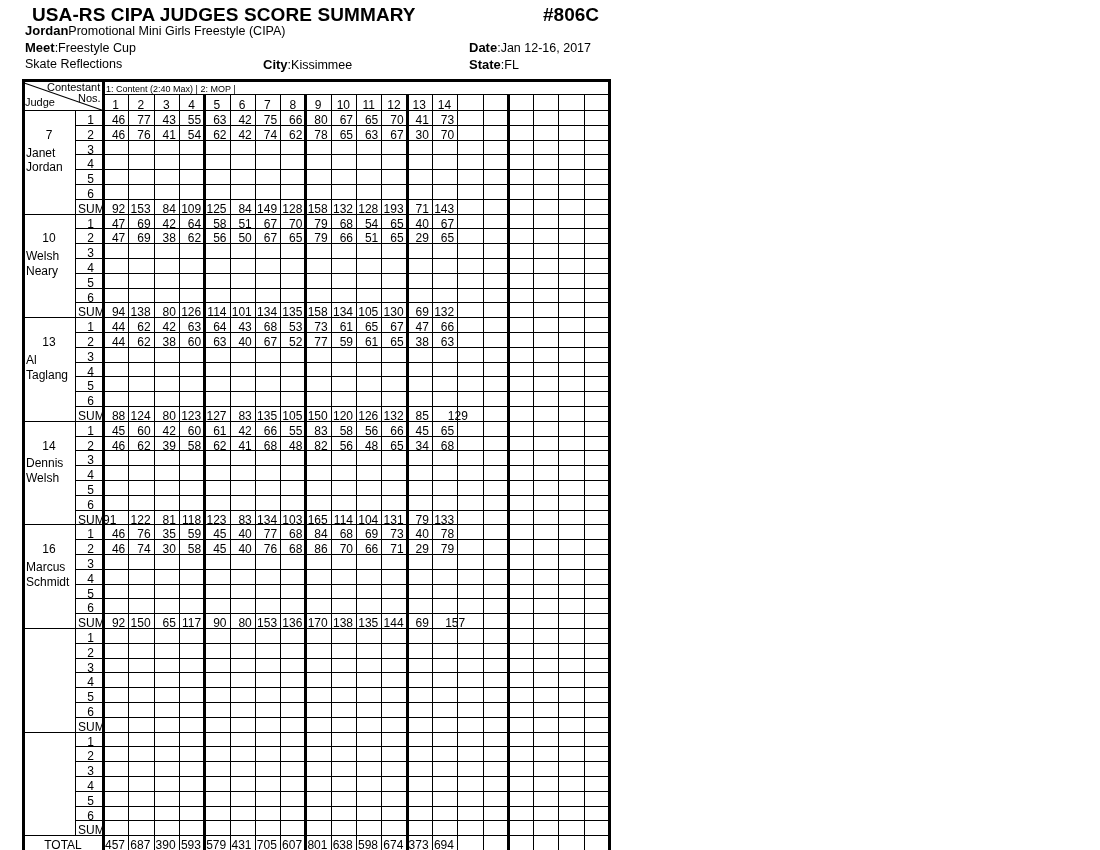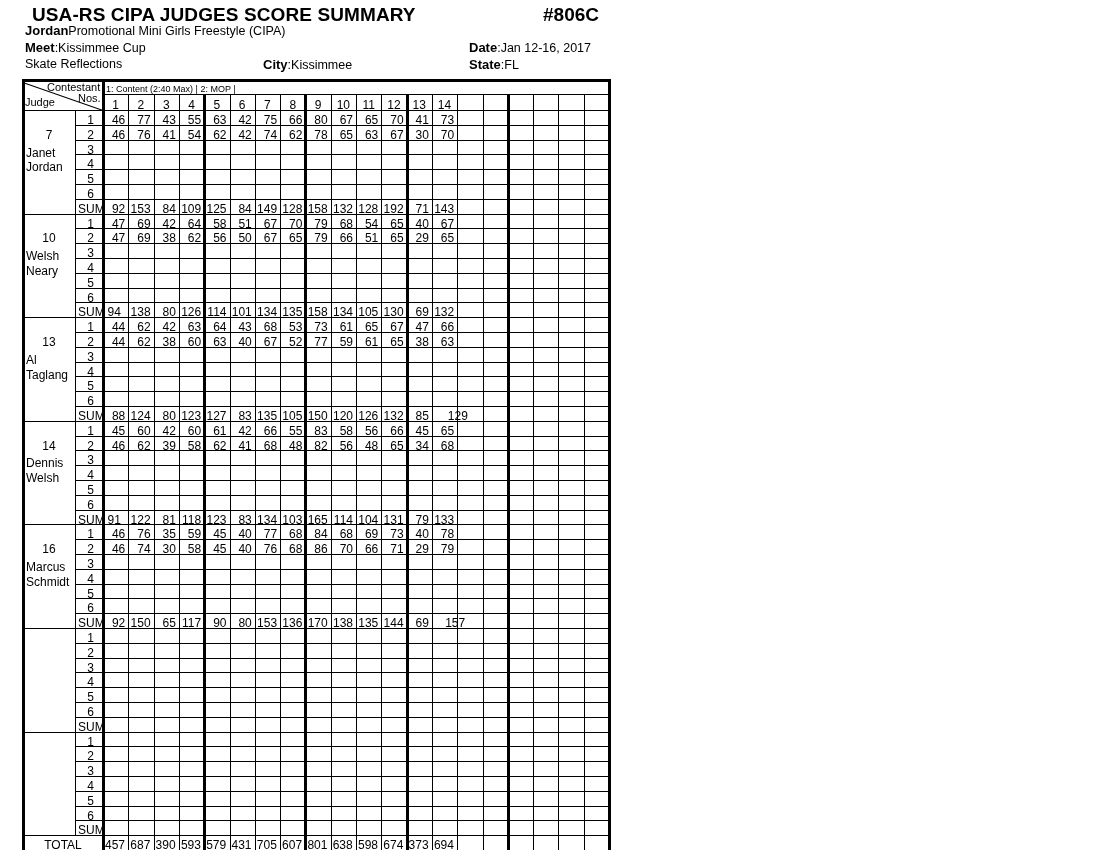--- a/index.html
+++ b/index.html
@@ -18,21 +18,21 @@
 </head>
 <body>
 
 <div class="abs title">USA-RS CIPA JUDGES SCORE SUMMARY</div>
 <div class="abs code">#806C</div>
 
 <div class="abs meta" style="left:25px; top:23px;">
   <b>Jordan</b><span>Promotional Mini Girls Freestyle  (CIPA)</span>
 </div>
 <div class="abs meta" style="left:25px; top:40px;">
-  <b>Meet</b>:<span>Kissimmee Cup</span>
+  <b>Meet</b>:<span>Freestyle Cup</span>
 </div>
 <div class="abs meta" style="left:25px; top:57px;">Skate Reflections</div>
 <div class="abs meta" style="left:263px; top:57px;">
   <b>City</b>:<span>Kissimmee</span>
 </div>
 <div class="abs meta" style="left:469px; top:40px;">
   <b>Date</b>:<span>Jan 12-16, 2017</span>
 </div>
 <div class="abs meta" style="left:469px; top:57px;">
   <b>State</b>:<span>FL</span>
@@ -140,21 +140,21 @@
     <div class="cell-text" style="left: 128.3px; top: 202.8px; width: 22.3px; text-align: right;">153</div>
     <div class="cell-text" style="left: 153.6px; top: 202.8px; width: 22.3px; text-align: right;">84</div>
     <div class="cell-text" style="left: 178.9px; top: 202.8px; width: 22.3px; text-align: right;">109</div>
     <div class="cell-text" style="left: 204.2px; top: 202.8px; width: 22.3px; text-align: right;">125</div>
     <div class="cell-text" style="left: 229.5px; top: 202.8px; width: 22.3px; text-align: right;">84</div>
     <div class="cell-text" style="left: 254.8px; top: 202.8px; width: 22.3px; text-align: right;">149</div>
     <div class="cell-text" style="left: 280.1px; top: 202.8px; width: 22.3px; text-align: right;">128</div>
     <div class="cell-text" style="left: 305.4px; top: 202.8px; width: 22.3px; text-align: right;">158</div>
     <div class="cell-text" style="left: 330.7px; top: 202.8px; width: 22.3px; text-align: right;">132</div>
     <div class="cell-text" style="left: 356px; top: 202.8px; width: 22.3px; text-align: right;">128</div>
-    <div class="cell-text" style="left: 381.3px; top: 202.8px; width: 22.3px; text-align: right;">192</div>
+    <div class="cell-text" style="left: 381.3px; top: 202.8px; width: 22.3px; text-align: right;">193</div>
     <div class="cell-text" style="left: 406.6px; top: 202.8px; width: 22.3px; text-align: right;">71</div>
     <div class="cell-text" style="left: 431.9px; top: 202.8px; width: 22.3px; text-align: right;">143</div>
     <div class="hline" style="left: 23px; top: 317px; width: 586px; height: 1px;"></div>
     <div class="hline" style="left: 75px; top: 228px; width: 534px; height: 1px;"></div>
     <div class="hline" style="left: 75px; top: 243px; width: 534px; height: 1px;"></div>
     <div class="hline" style="left: 75px; top: 258px; width: 534px; height: 1px;"></div>
     <div class="hline" style="left: 75px; top: 273px; width: 534px; height: 1px;"></div>
     <div class="hline" style="left: 75px; top: 288px; width: 534px; height: 1px;"></div>
     <div class="hline" style="left: 75px; top: 302px; width: 534px; height: 1px;"></div>
     <div class="cell-text" style="left: 25px; top: 232.4px; width: 48px; text-align: center;">10</div>
@@ -188,21 +188,21 @@
     <div class="cell-text" style="left: 330.7px; top: 232.4px; width: 22.3px; text-align: right;">66</div>
     <div class="cell-text" style="left: 356px; top: 232.4px; width: 22.3px; text-align: right;">51</div>
     <div class="cell-text" style="left: 381.3px; top: 232.4px; width: 22.3px; text-align: right;">65</div>
     <div class="cell-text" style="left: 406.6px; top: 232.4px; width: 22.3px; text-align: right;">29</div>
     <div class="cell-text" style="left: 431.9px; top: 232.4px; width: 22.3px; text-align: right;">65</div>
     <div class="cell-text" style="left: 75px; top: 247.2px; width: 19px; text-align: right;">3</div>
     <div class="cell-text" style="left: 75px; top: 262px; width: 19px; text-align: right;">4</div>
     <div class="cell-text" style="left: 75px; top: 276.8px; width: 19px; text-align: right;">5</div>
     <div class="cell-text" style="left: 75px; top: 291.6px; width: 19px; text-align: right;">6</div>
     <div class="cell-text" style="left: 78px; top: 306.4px;">SUM</div>
-    <div class="cell-text" style="left: 103px; top: 306.4px; width: 22.3px; text-align: center;">94</div>
+    <div class="cell-text" style="left: 103px; top: 306.4px; width: 22.3px; text-align: right;">94</div>
     <div class="cell-text" style="left: 128.3px; top: 306.4px; width: 22.3px; text-align: right;">138</div>
     <div class="cell-text" style="left: 153.6px; top: 306.4px; width: 22.3px; text-align: right;">80</div>
     <div class="cell-text" style="left: 178.9px; top: 306.4px; width: 22.3px; text-align: right;">126</div>
     <div class="cell-text" style="left: 204.2px; top: 306.4px; width: 22.3px; text-align: right;">114</div>
     <div class="cell-text" style="left: 229.5px; top: 306.4px; width: 22.3px; text-align: right;">101</div>
     <div class="cell-text" style="left: 254.8px; top: 306.4px; width: 22.3px; text-align: right;">134</div>
     <div class="cell-text" style="left: 280.1px; top: 306.4px; width: 22.3px; text-align: right;">135</div>
     <div class="cell-text" style="left: 305.4px; top: 306.4px; width: 22.3px; text-align: right;">158</div>
     <div class="cell-text" style="left: 330.7px; top: 306.4px; width: 22.3px; text-align: right;">134</div>
     <div class="cell-text" style="left: 356px; top: 306.4px; width: 22.3px; text-align: right;">105</div>
@@ -306,21 +306,21 @@
     <div class="cell-text" style="left: 330.7px; top: 439.6px; width: 22.3px; text-align: right;">56</div>
     <div class="cell-text" style="left: 356px; top: 439.6px; width: 22.3px; text-align: right;">48</div>
     <div class="cell-text" style="left: 381.3px; top: 439.6px; width: 22.3px; text-align: right;">65</div>
     <div class="cell-text" style="left: 406.6px; top: 439.6px; width: 22.3px; text-align: right;">34</div>
     <div class="cell-text" style="left: 431.9px; top: 439.6px; width: 22.3px; text-align: right;">68</div>
     <div class="cell-text" style="left: 75px; top: 454.4px; width: 19px; text-align: right;">3</div>
     <div class="cell-text" style="left: 75px; top: 469.2px; width: 19px; text-align: right;">4</div>
     <div class="cell-text" style="left: 75px; top: 484px; width: 19px; text-align: right;">5</div>
     <div class="cell-text" style="left: 75px; top: 498.8px; width: 19px; text-align: right;">6</div>
     <div class="cell-text" style="left: 78px; top: 513.6px;">SUM</div>
-    <div class="cell-text" style="left: 103px; top: 513.6px; width: 22.3px; text-align: center;">91</div>
+    <div class="cell-text" style="left: 103px; top: 513.6px; width: 22.3px; text-align: left;">91</div>
     <div class="cell-text" style="left: 128.3px; top: 513.6px; width: 22.3px; text-align: right;">122</div>
     <div class="cell-text" style="left: 153.6px; top: 513.6px; width: 22.3px; text-align: right;">81</div>
     <div class="cell-text" style="left: 178.9px; top: 513.6px; width: 22.3px; text-align: right;">118</div>
     <div class="cell-text" style="left: 204.2px; top: 513.6px; width: 22.3px; text-align: right;">123</div>
     <div class="cell-text" style="left: 229.5px; top: 513.6px; width: 22.3px; text-align: right;">83</div>
     <div class="cell-text" style="left: 254.8px; top: 513.6px; width: 22.3px; text-align: right;">134</div>
     <div class="cell-text" style="left: 280.1px; top: 513.6px; width: 22.3px; text-align: right;">103</div>
     <div class="cell-text" style="left: 305.4px; top: 513.6px; width: 22.3px; text-align: right;">165</div>
     <div class="cell-text" style="left: 330.7px; top: 513.6px; width: 22.3px; text-align: right;">114</div>
     <div class="cell-text" style="left: 356px; top: 513.6px; width: 22.3px; text-align: right;">104</div>

